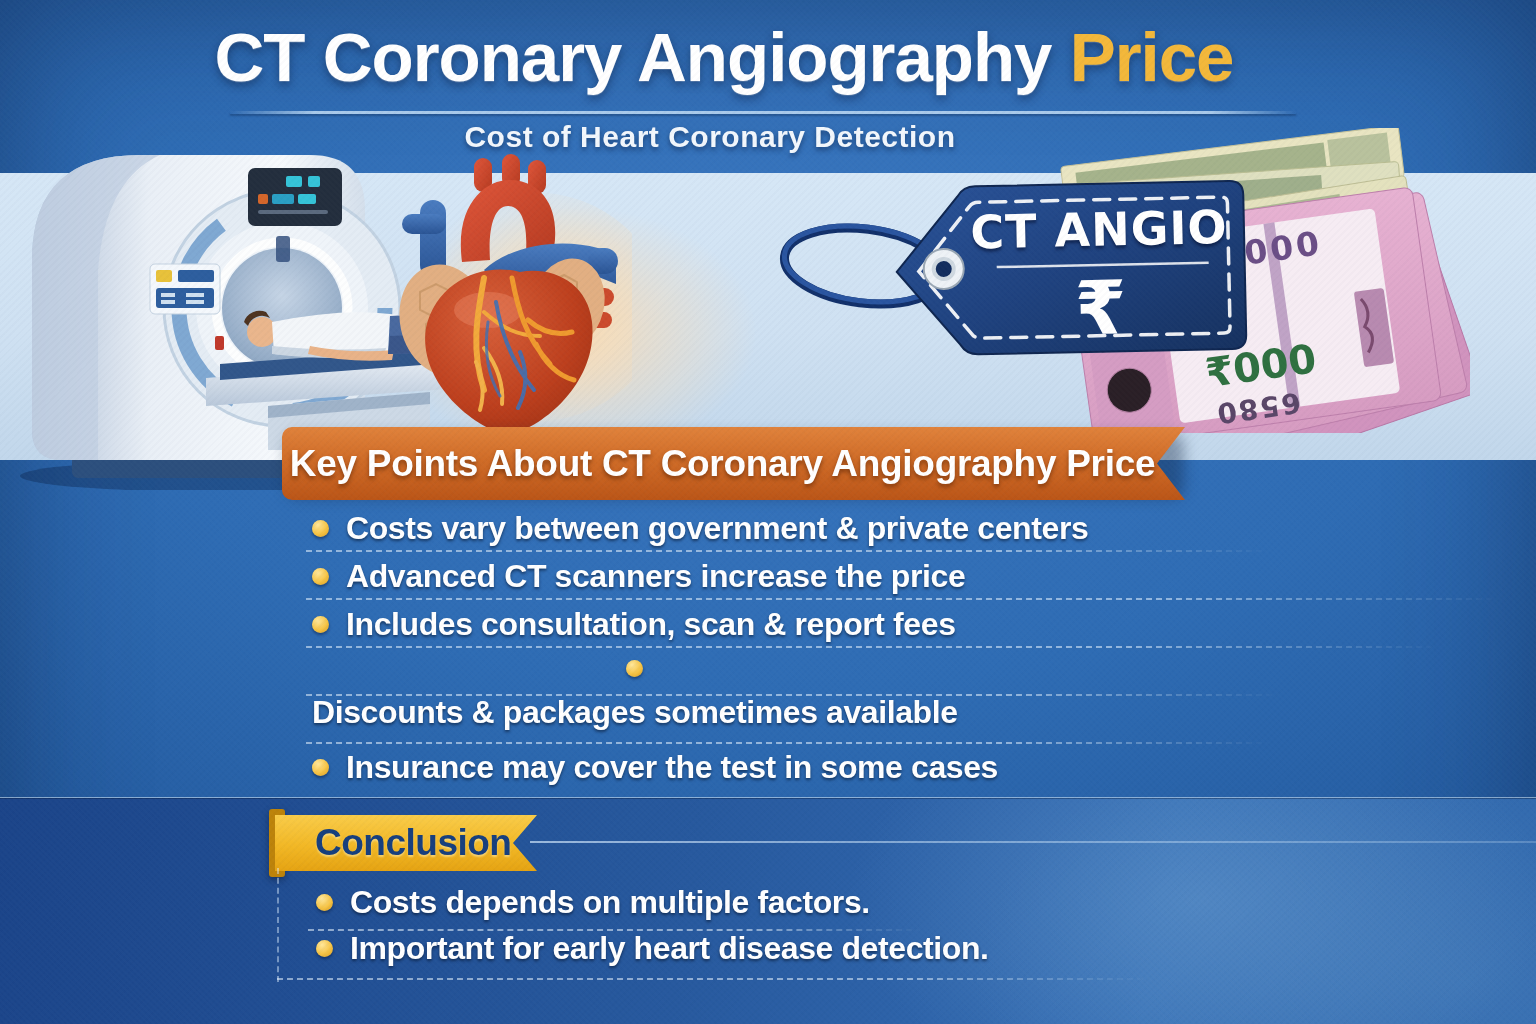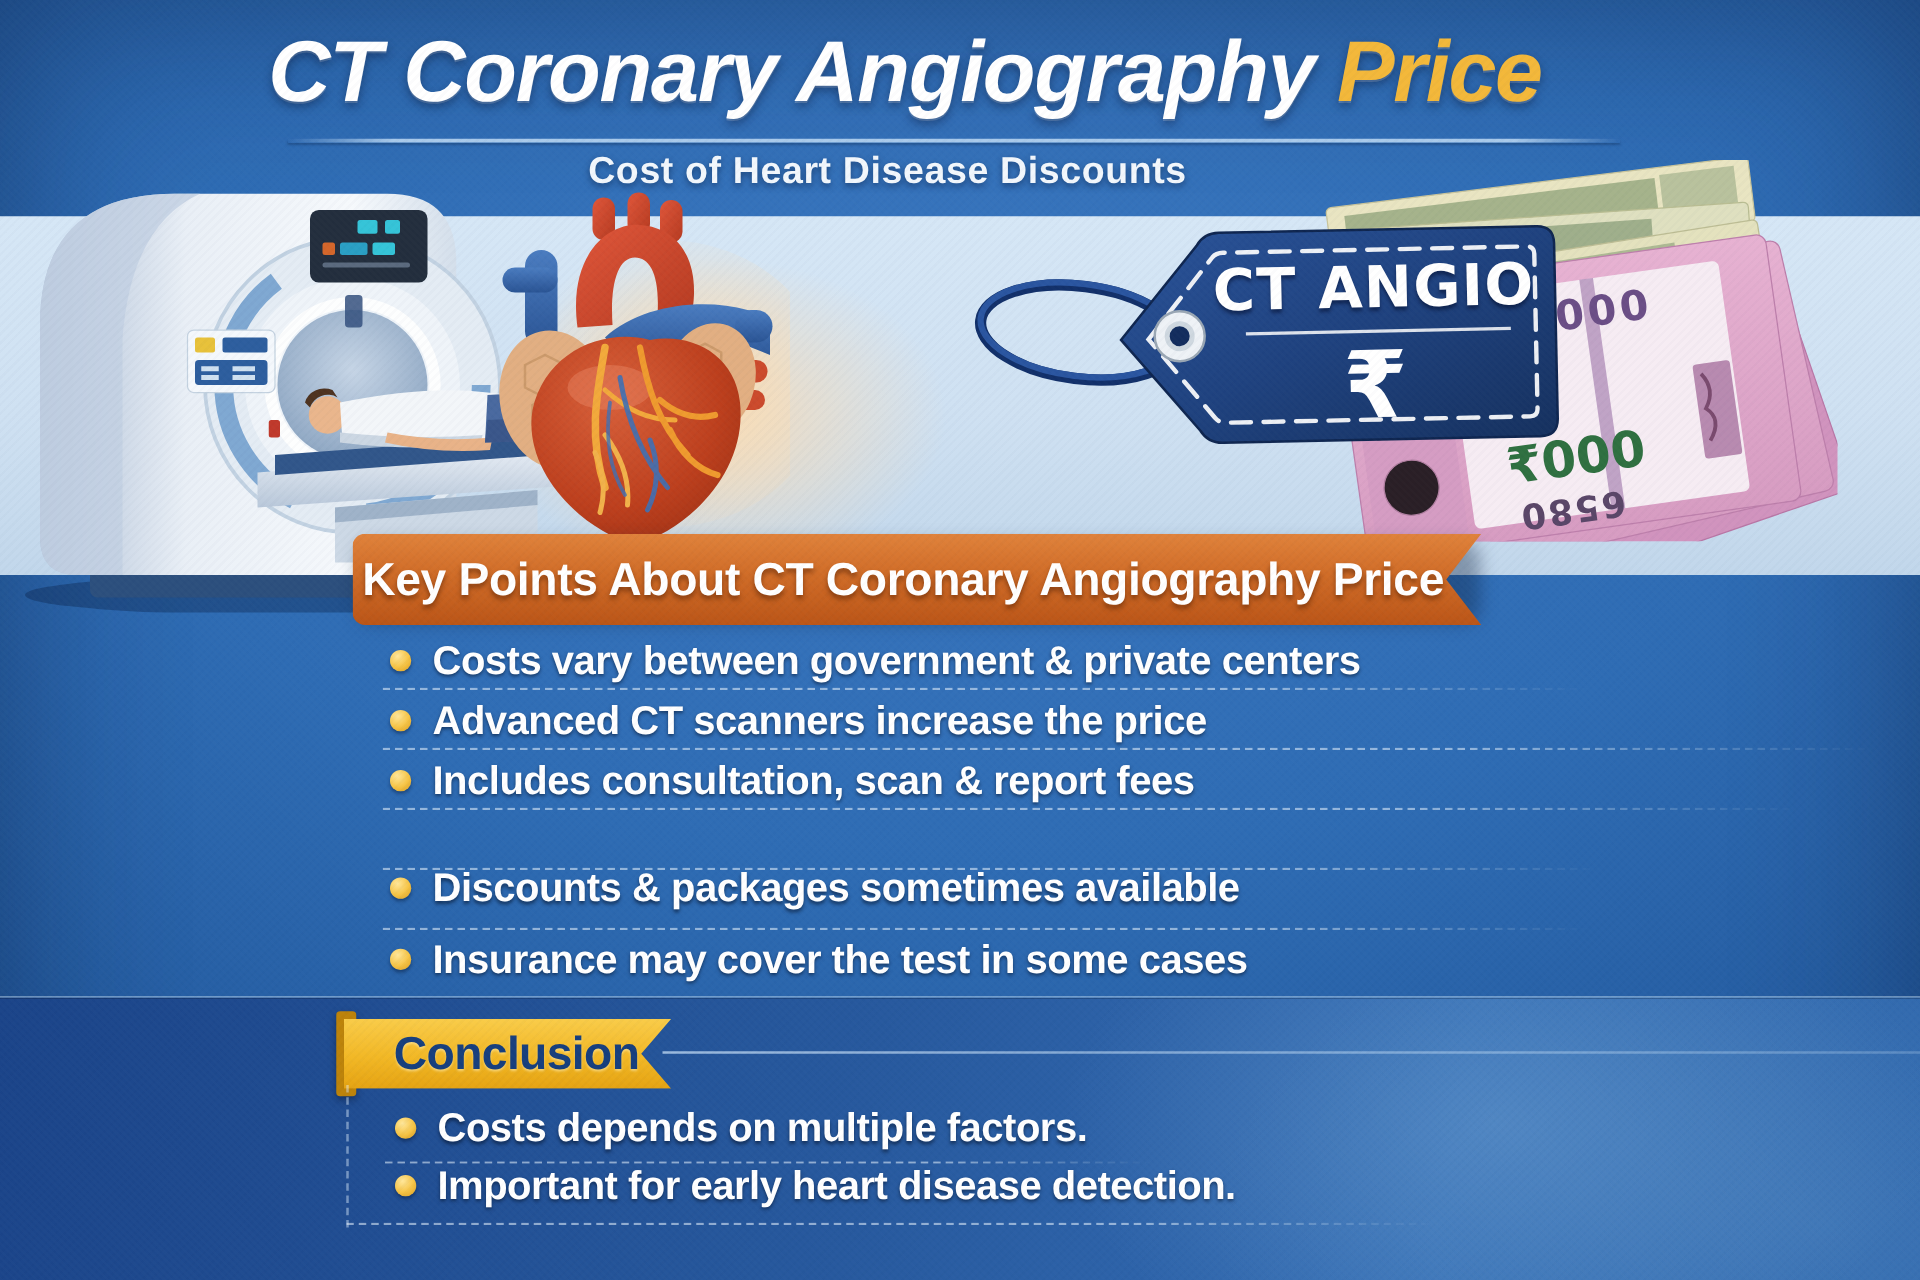--- a/index.html
+++ b/index.html
@@ -27,21 +27,21 @@
   }
   .hairline{height:0;border-top:1px solid rgba(220,238,252,.55);box-shadow:0 1px 0 rgba(5,20,50,.35);}
   .noise{
     left:0;top:0;width:1536px;height:1024px;pointer-events:none;opacity:.5;
     background-image:
       repeating-linear-gradient(45deg, rgba(255,255,255,.022) 0 2px, rgba(0,0,0,0) 2px 4px),
       repeating-linear-gradient(-45deg, rgba(0,20,60,.03) 0 2px, rgba(0,0,0,0) 2px 5px);
   }
 
   
-  .title-wrap{left:0;top:18px;width:1448px;text-align:center;font-style:italic;}
+  .title-wrap{left:0;top:18px;width:1448px;text-align:center;}
   .title{
     font-weight:bold;font-size:69px;letter-spacing:-1px;color:#ffffff;
     text-shadow:0 4px 8px rgba(8,25,60,.45), 0 1px 0 rgba(255,255,255,.25);
   }
   .title .hl{color:#f3b83a;}
   .title-divider{
     left:230px;top:111px;width:1066px;height:3px;
     background:linear-gradient(to right, rgba(190,218,244,0), rgba(190,218,244,.85) 8%, rgba(190,218,244,.85) 92%, rgba(190,218,244,0));
     box-shadow:0 2px 2px rgba(8,25,60,.3);
   }
@@ -109,21 +109,21 @@
 
   <div class="abs band-light"></div>
   <div class="abs band-bottom"></div>
   <div class="abs hairline" style="left:0;top:797px;width:1536px;"></div>
 
   <div class="abs title-wrap">
     <span class="title"><span>CT Coronary Angiography</span> <span class="hl">Price</span></span>
   </div>
   <div class="abs title-divider"></div>
   <div class="abs subtitle-wrap">
-    <span class="subtitle">Cost of Heart Disease Discounts</span>
+    <span class="subtitle">Cost of Heart Coronary Detection</span>
   </div>
 
   <svg class="abs illu" style="left:10px;top:140px;" width="452" height="350" viewBox="0 0 452 350">
     <defs>
       <linearGradient id="gBody" x1="0" y1="0" x2="1" y2="0">
         <stop offset="0" stop-color="#aebfd6"></stop>
           <stop offset="0.35" stop-color="#e9eff6"></stop>
         <stop offset="0.75" stop-color="#f6f9fc"></stop>
           <stop offset="1" stop-color="#d4dfeb"></stop>
       </linearGradient>
@@ -348,21 +348,21 @@
   <div class="abs sep" style="left:306px;top:598px;width:1196px;"></div>
 
   <div class="abs row" style="left:312px;top:606px;">
     <span class="dot"></span>
     <span class="row-text">Includes consultation, scan &amp; report fees</span>
   </div>
   <div class="abs sep" style="left:306px;top:646px;width:1136px;"></div>
 
   <div class="abs sep" style="left:306px;top:694px;width:976px;"></div>
 
-  <div class="abs row" style="left:312px;top:692px;">
+  <div class="abs row" style="left:312px;top:660px;flex-direction:column;">
     <span class="dot"></span>
     <span class="row-text">Discounts &amp; packages sometimes available</span>
   </div>
   <div class="abs sep" style="left:306px;top:742px;width:966px;"></div>
 
   <div class="abs row" style="left:312px;top:749px;">
     <span class="dot"></span>
     <span class="row-text">Insurance may cover the test in some cases</span>
   </div>
 

